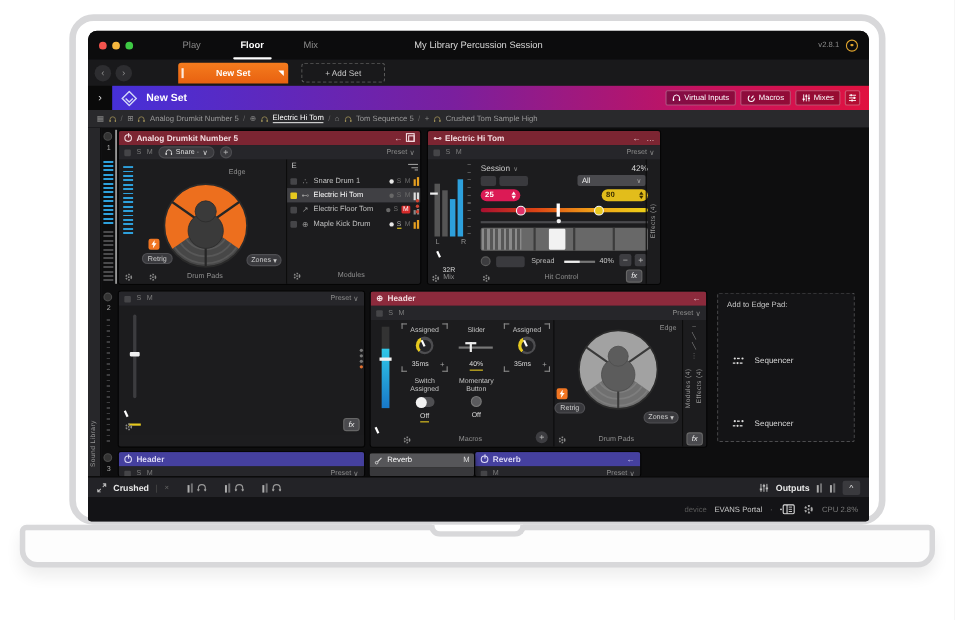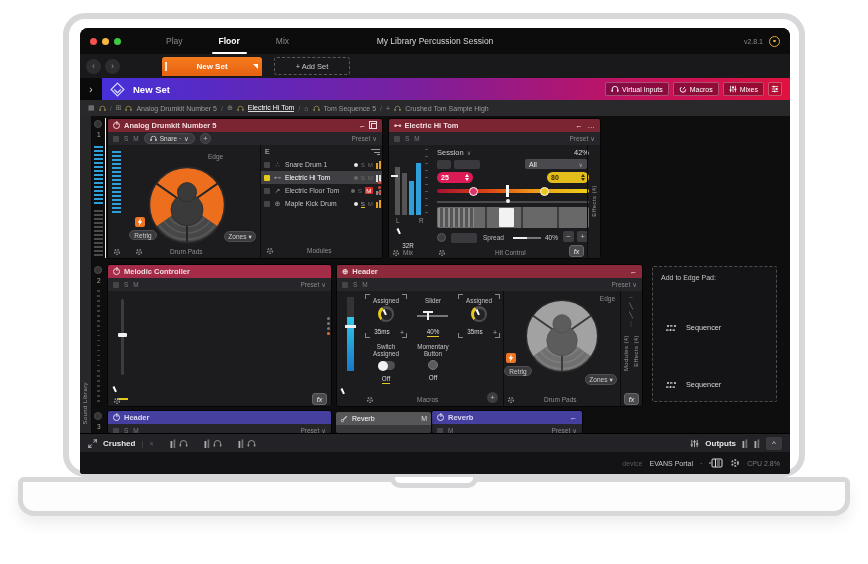--- a/index.html
+++ b/index.html
@@ -584,24 +584,20 @@
           <span class="seclabel abs" style="left:58px;top:104px">Hit Control</span>
         </div>
         <span class="fxbtn abs" style="right:16px;bottom:3px;width:15px;height:12px">fx</span>
         <div class="abs" style="right:0;top:0;width:13px;height:115px;border-left:1px solid #0c0c0c">
           <span class="vtext abs" style="left:3px;top:40px">Effects (4)</span>
         </div>
       </div>
     </div>
 
     <div class="panel" style="left:27px;top:148px;width:225px;height:143px">
-      <div class="phead hd-crimson">
-        <span class="pwr"></span>
-        <span>Melodic Controller</span>
-      </div>
       <div class="psub">
         <span class="chk"></span>
         <span>S</span>
         <span>M</span>
         <span class="preset">
             <span>Preset</span>
             <span>∨</span>
           </span>
       </div>
       <div class="pbody" style="height:117px">

